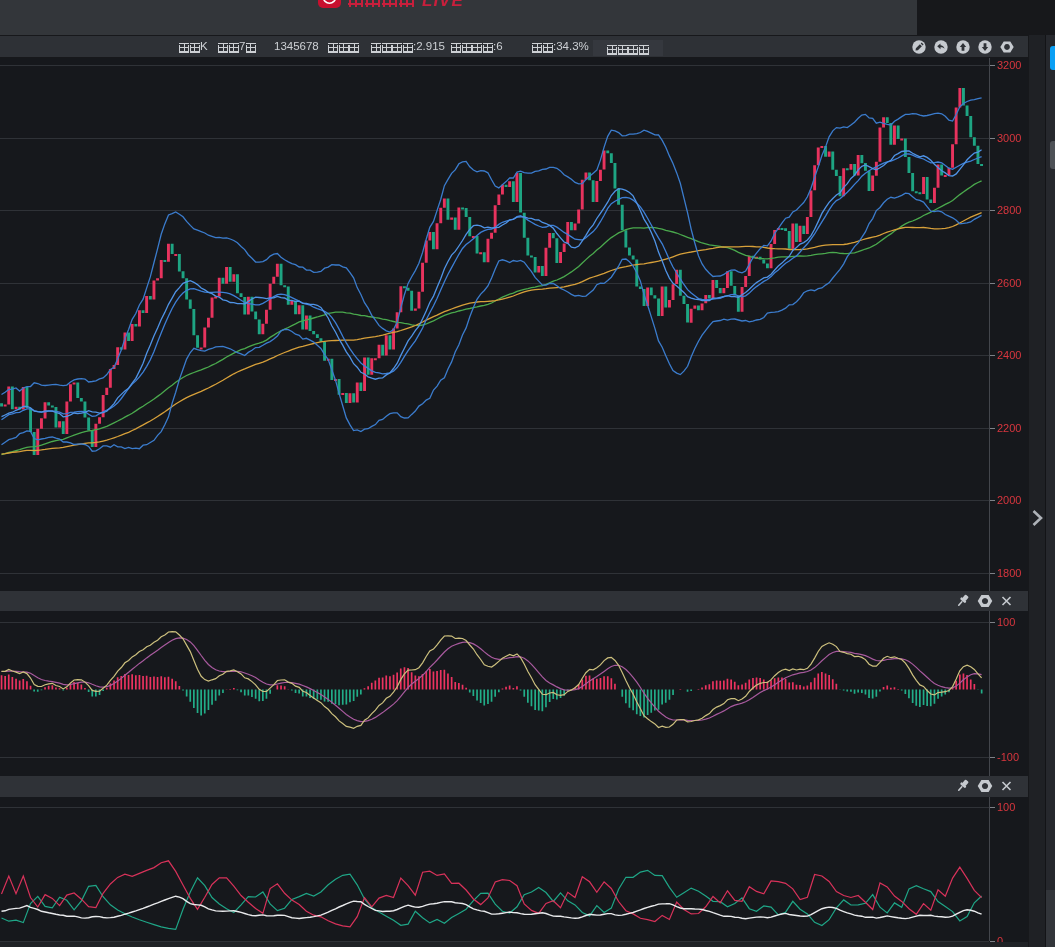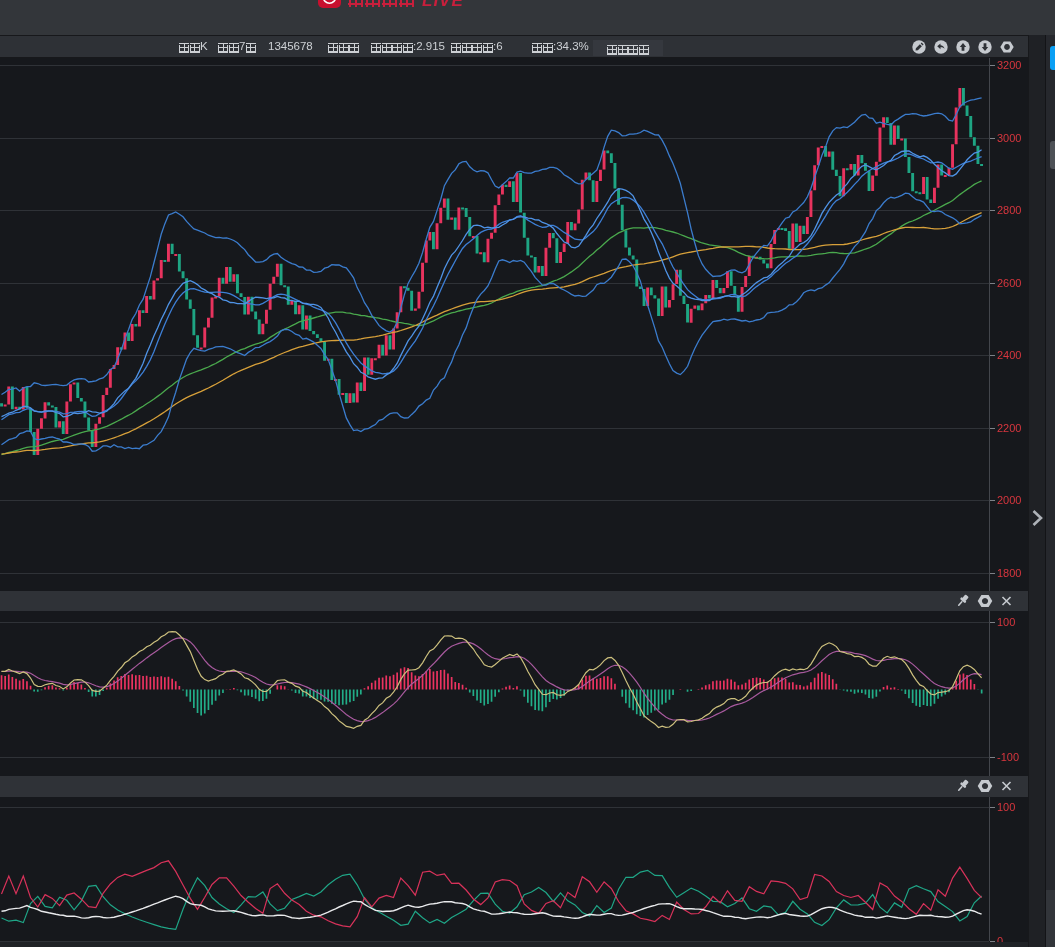--- a/index.html
+++ b/index.html
@@ -13,33 +13,33 @@
  linear-gradient(#cdd0d4,#cdd0d4) 100% 2px/1px 100% no-repeat}
 i.hr{display:inline-block;background:
  linear-gradient(#c81f3c,#c81f3c) 0 1px/100% 2px no-repeat,
  linear-gradient(#c81f3c,#c81f3c) 0 6px/100% 2px no-repeat,
  linear-gradient(#c81f3c,#c81f3c) 0 11px/100% 2px no-repeat,
  linear-gradient(#c81f3c,#c81f3c) 50% 0/2px 100% no-repeat,
  linear-gradient(#c81f3c,#c81f3c) 1px 3px/2px 100% no-repeat,
  linear-gradient(#c81f3c,#c81f3c) 100% 3px/2px 100% no-repeat}
 .tx{position:absolute;top:0;height:21px;line-height:21px;color:#cdd0d4;font-size:11.5px;white-space:nowrap}
 </style></head><body>
-<div class="abs" style="left:0;top:0;width:1055px;height:35px;background:#33363a;overflow:hidden">
+<div class="abs" style="left:0;top:0;width:917px;height:35px;background:#33363a;overflow:hidden">
  <div class="abs" style="left:318px;top:-13px;width:23px;height:21px;background:#c8102e;border-radius:5px"></div>
  <svg class="abs" style="left:318px;top:-13px" width="23" height="21" viewBox="0 0 23 21">
       <circle cx="11.5" cy="10" r="6.2" fill="none" stroke="#fff" stroke-width="1.6" stroke-dasharray="26 13"></circle>
       <path d="M6 4 l3.4 -0.6 l-0.6 3.2 z" fill="#fff"></path>
     </svg>
  <div class="abs" style="left:348px;top:-8px"><i class="hr" style="width:15px;height:15px;margin-right:2px"></i><i class="hr" style="width:15px;height:15px;margin-right:2px"></i><i class="hr" style="width:15px;height:15px;margin-right:2px"></i><i class="hr" style="width:15px;height:15px"></i></div>
  <div class="abs" style="left:422px;top:-9px;color:#c81f3c;font-size:17px;font-weight:bold;font-style:italic;letter-spacing:1px">LIVE</div>
 </div>
 <div class="abs" style="left:0;top:36px;width:1028px;height:21px;background:#2e3136">
  <div class="tx" style="left:179px"><i class="h" style="width:10px;height:10px"></i><i class="h" style="width:10px;height:10px"></i>K</div>
  <div class="tx" style="left:218px"><i class="h" style="width:10px;height:10px"></i><i class="h" style="width:10px;height:10px"></i>7<i class="h" style="width:10px;height:10px"></i></div>
- <div class="tx" style="left:268px">1345678</div>
+ <div class="tx" style="left:274px">1345678</div>
  <div class="tx" style="left:328px"><i class="h" style="width:10px;height:10px"></i><i class="h" style="width:10px;height:10px"></i><i class="h" style="width:10px;height:10px"></i></div>
  <div class="tx" style="left:371px"><i class="h" style="width:10px;height:10px"></i><i class="h" style="width:10px;height:10px"></i><i class="h" style="width:10px;height:10px"></i><i class="h" style="width:10px;height:10px"></i>:2.915</div>
  <div class="tx" style="left:451px"><i class="h" style="width:10px;height:10px"></i><i class="h" style="width:10px;height:10px"></i><i class="h" style="width:10px;height:10px"></i><i class="h" style="width:10px;height:10px"></i>:6</div>
  <div class="tx" style="left:532px"><i class="h" style="width:10px;height:10px"></i><i class="h" style="width:10px;height:10px"></i>:34.3%</div>
  <div class="abs" style="left:593px;top:4px;width:70px;height:16px;background:#35383e;text-align:center;line-height:16px"><i class="h" style="width:10px;height:10px"></i><i class="h" style="width:10px;height:10px"></i><i class="h" style="width:10px;height:10px"></i><i class="h" style="width:10px;height:10px"></i></div>
 </div>
 <svg style="position:absolute;left:905px;top:36px" width="120" height="21" viewBox="905 36 120 21">
 <g transform="translate(919,47)">
       <circle r="6.7" fill="#c6cacf"></circle>
       <path d="M-3.1 1.2 L0.9 -2.8 L2.9 -0.8 L-1.1 3.2 L-3.5 3.6 Z M1.7 -3.5 l1.0 -1.0 l1.9 1.9 l-1.0 1.0 z" fill="#2e3136"></path>

